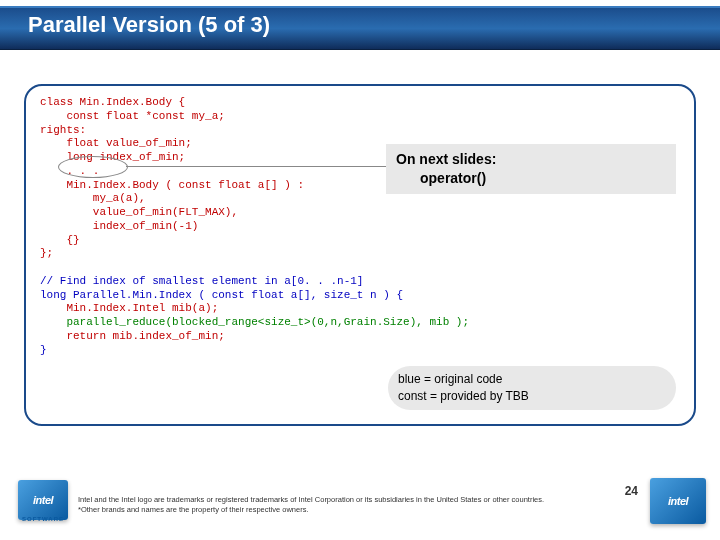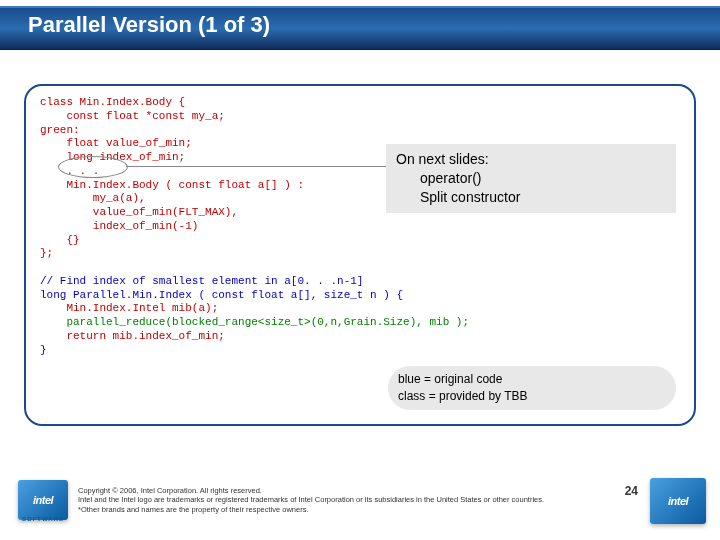--- a/index.html
+++ b/index.html
@@ -79,21 +79,21 @@
     pointer-events: none;
   }
   .callout-box {
     position: absolute;
     top: 58px;
     left: 360px;
     width: 290px;
     background: #e8e8e8;
     padding: 6px 10px;
     font-size: 14px;
-    font-weight: normal;
+    font-weight: bold;
     line-height: 1.35;
     color: #000;
   }
   .callout-box .indent { padding-left: 24px; }
   .legend-box {
     position: absolute;
     top: 280px;
     left: 362px;
     width: 288px;
     background: #e8e8e8;
@@ -169,26 +169,26 @@
     color: #0a5aa0;
     font-weight: bold;
     letter-spacing: 1px;
   }
 </style>
 </head>
 <body>
 
 <div class="brand">Intel® Software College</div>
 <div class="header-band"></div>
-<div class="slide-title">Parallel Version (1 of 3)</div>
+<div class="slide-title">Parallel Version (5 of 3)</div>
 
 <div class="code-box">
   <div class="code"><span class="red">class Min.Index.Body {</span>
 <span class="red">    const float *const my_a;</span>
-<span class="red">green:</span>
+<span class="red">rights:</span>
 <span class="red">    float value_of_min;</span>
 <span class="red">    long index_of_min;</span>
 <span class="red">    . . .</span>
 <span class="red">    Min.Index.Body ( const float a[] ) :</span>
 <span class="red">        my_a(a),</span>
 <span class="red">        value_of_min(FLT_MAX),</span>
 <span class="red">        index_of_min(-1)</span>
 <span class="red">    {}</span>
 <span class="red">};</span>
 <span></span>
@@ -197,38 +197,36 @@
 <span class="red">    Min.Index.Intel mib(a);</span>
 <span>    </span><span class="green">parallel_reduce(blocked_range&lt;size_t&gt;(0,n,Grain.Size), mib );</span>
 <span class="red">    return mib.index_of_min;</span>
 <span class="blue">}</span></div>
 
   <div class="callout-ellipse"></div>
   <div class="callout-line"></div>
   <div class="callout-box">
     <div>On next slides:</div>
     <div class="indent">operator()</div>
-    <div class="indent">Split constructor</div>
   </div>
 
   <div class="legend-box">
     <div>blue = original code</div>
-    <div>class = provided by TBB</div>
+    <div>const = provided by TBB</div>
   </div>
 </div>
 
 <div class="footer">
   <div class="logo-left">
     <div class="intel-chip">
       <span>intel</span>
     </div>
     <div class="sw-label">SOFTWARE</div>
   </div>
   <div class="copyright">
-    <div>Copyright © 2006, Intel Corporation. All rights reserved.</div>
     <div>Intel and the Intel logo are trademarks or registered trademarks of Intel Corporation or its subsidiaries in the United States or other countries. *Other brands and names are the property of their respective owners.</div>
   </div>
   <div class="page-num">24</div>
   <div class="logo-right">
     <div class="intel-chip">
       <span>intel</span>
     </div>
   </div>
 </div>
 

